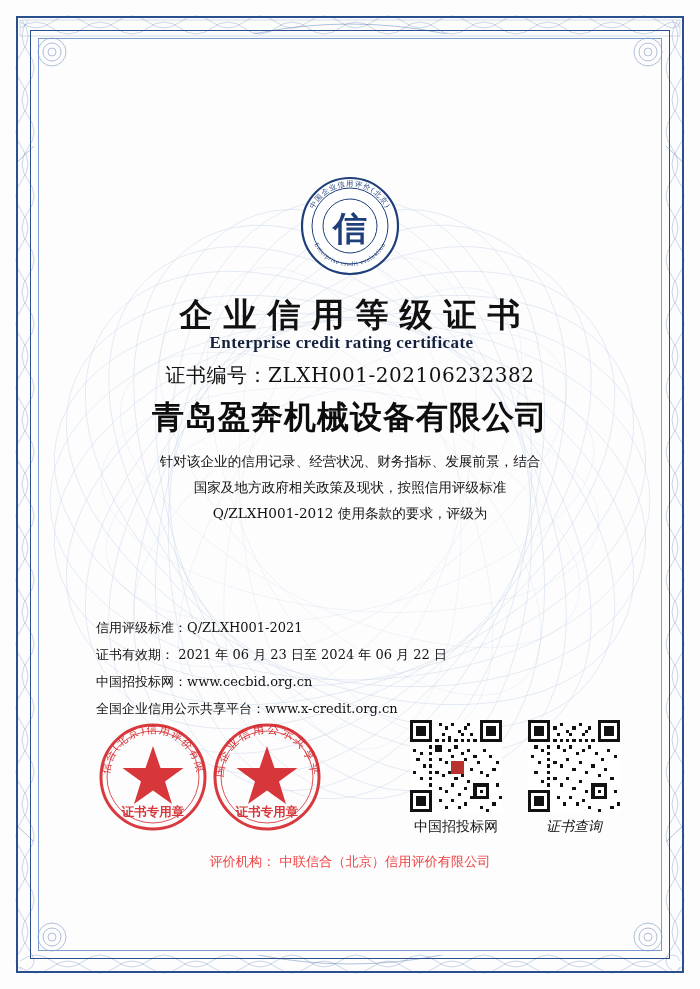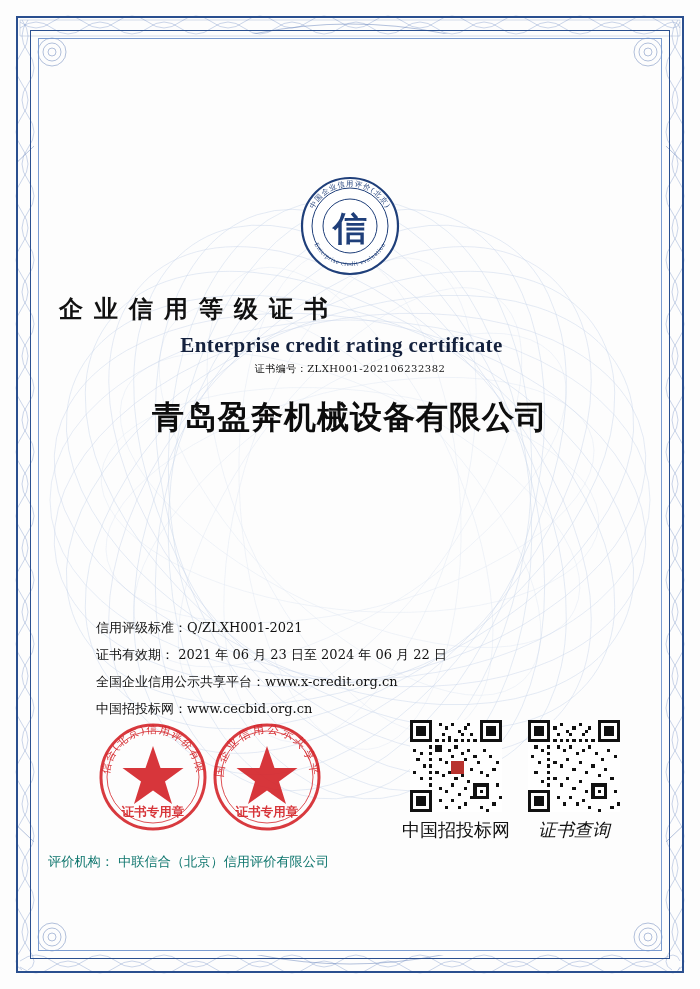--- a/index.html
+++ b/index.html
@@ -65,46 +65,47 @@
     width: 104px;
     height: 104px;
   }
   .emblem svg { display: block; }
 
   
   .title-cn {
     position: absolute;
     left: 0; right: 0;
     top: 245px;
-    font-family: "DejaVu Serif", serif;
-    font-size: 24px;
+    text-align: center;
+    font-family: "DejaVu Serif", serif;
+    font-size: 33px;
     font-weight: bold;
     letter-spacing: 11px;
     text-indent: 11px;
     color: #111111;
   }
   .title-en {
     position: absolute;
     left: 0; right: 17px;
     top: 285px;
     text-align: center;
     font-family: "Liberation Serif", serif;
-    font-size: 21px;
+    font-size: 17px;
     font-weight: bold;
     letter-spacing: 0.4px;
     color: #14213d;
   }
 
   .cert-no {
     position: absolute;
     left: 0; right: 0;
     top: 314px;
     text-align: center;
     font-family: "DejaVu Serif", serif;
-    font-size: 10px;
+    font-size: 20px;
     color: #111;
     letter-spacing: 0.5px;
   }
 
   .company {
     position: absolute;
     left: 0; right: 0;
     top: 348px;
     text-align: center;
     font-family: "DejaVu Serif", serif;
@@ -182,33 +183,34 @@
     height: 92px;
   }
   .qr.q1 { left: 0; }
   .qr.q2 { left: 118px; }
   .qr-label {
     position: absolute;
     top: 98px;
     width: 110px;
     text-align: center;
     font-family: "DejaVu Serif", serif;
-    font-size: 18px;
+    font-size: 14px;
     color: #111;
   }
   .qr-label.l1 { left: -9px; }
   .qr-label.l2 { left: 109px; font-style: italic; }
 
   .issuer {
     position: absolute;
     left: 0; right: 0;
     top: 805px;
+    text-align: center;
     font-family: "DejaVu Serif", serif;
     font-size: 13.2px;
-    color: #0f766e;
+    color: #ef4444;
   }
 </style>
 </head>
 <body>
 
 <div class="certificate">
 
   <div class="guilloche">
     <svg viewBox="0 0 700 989" xmlns="http://www.w3.org/2000/svg">
       <defs>
@@ -327,27 +329,32 @@
           <text x="52" y="66" text-anchor="middle" font-family="DejaVu Serif, serif" font-size="34" font-weight="bold" fill="#1f3f7a">信</text>
         </svg>
       </div>
     </div>
 
     <div class="title-cn">企业信用等级证书</div>
     <div class="title-en">Enterprise credit rating certificate</div>
     <div class="cert-no">证书编号：ZLXH001-202106232382</div>
     <div class="company">青岛盈奔机械设备有限公司</div>
 
+    <div class="desc">
+      <div>针对该企业的信用记录、经营状况、财务指标、发展前景，结合</div>
+      <div>国家及地方政府相关政策及现状，按照信用评级标准</div>
+      <div>Q/ZLXH001-2012 使用条款的要求，评级为</div>
+    </div>
 
 
     <div class="details">
       <div>信用评级标准：Q/ZLXH001-2021</div>
       <div>证书有效期： 2021 年 06 月 23 日至 2024 年 06 月 22 日</div>
+      <div>中国招投标网：www.cecbid.org.cn</div>
       <div>全国企业信用公示共享平台：www.x-credit.org.cn</div>
-      <div>中国招投标网：www.cecbid.org.cn</div>
     </div>
 
     <div class="seals">
       <div class="seal s1">
         <svg width="118" height="118" viewBox="0 0 118 118" xmlns="http://www.w3.org/2000/svg">
           <defs>
             <path id="sealRing1" d="M 59,59 m -44,0 a 44,44 0 1,1 88,0" fill="none"></path>
           </defs>
           <circle cx="59" cy="59" r="52" fill="none" stroke="#d4252a" stroke-width="3" opacity="0.9"></circle>
           <circle cx="59" cy="59" r="46" fill="none" stroke="#d4252a" stroke-width="1" opacity="0.8"></circle>

